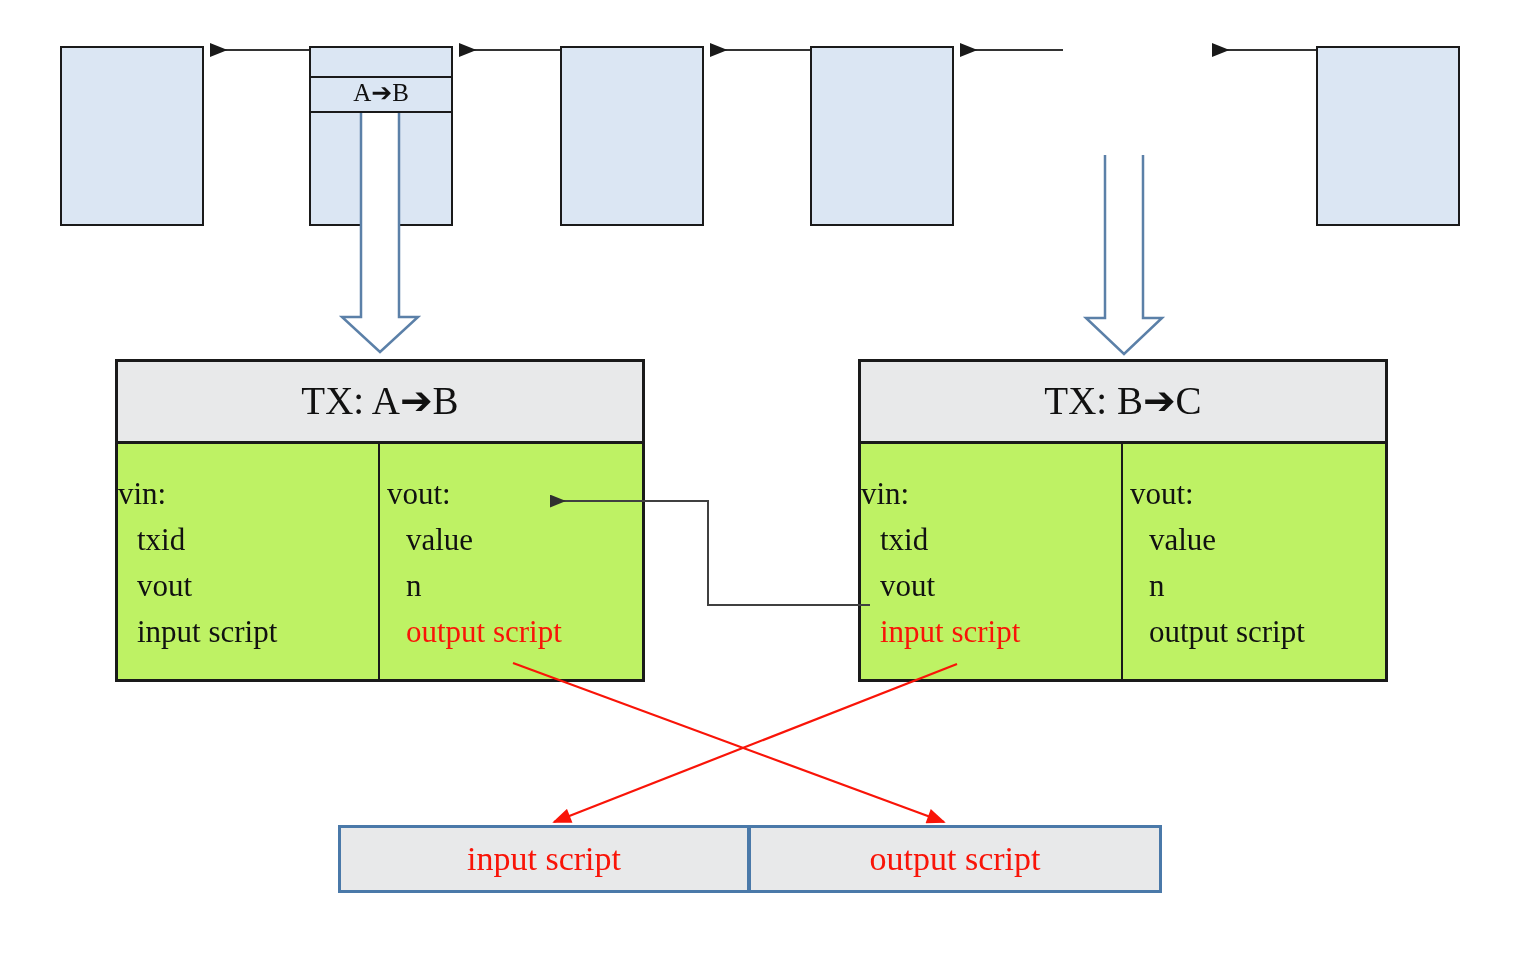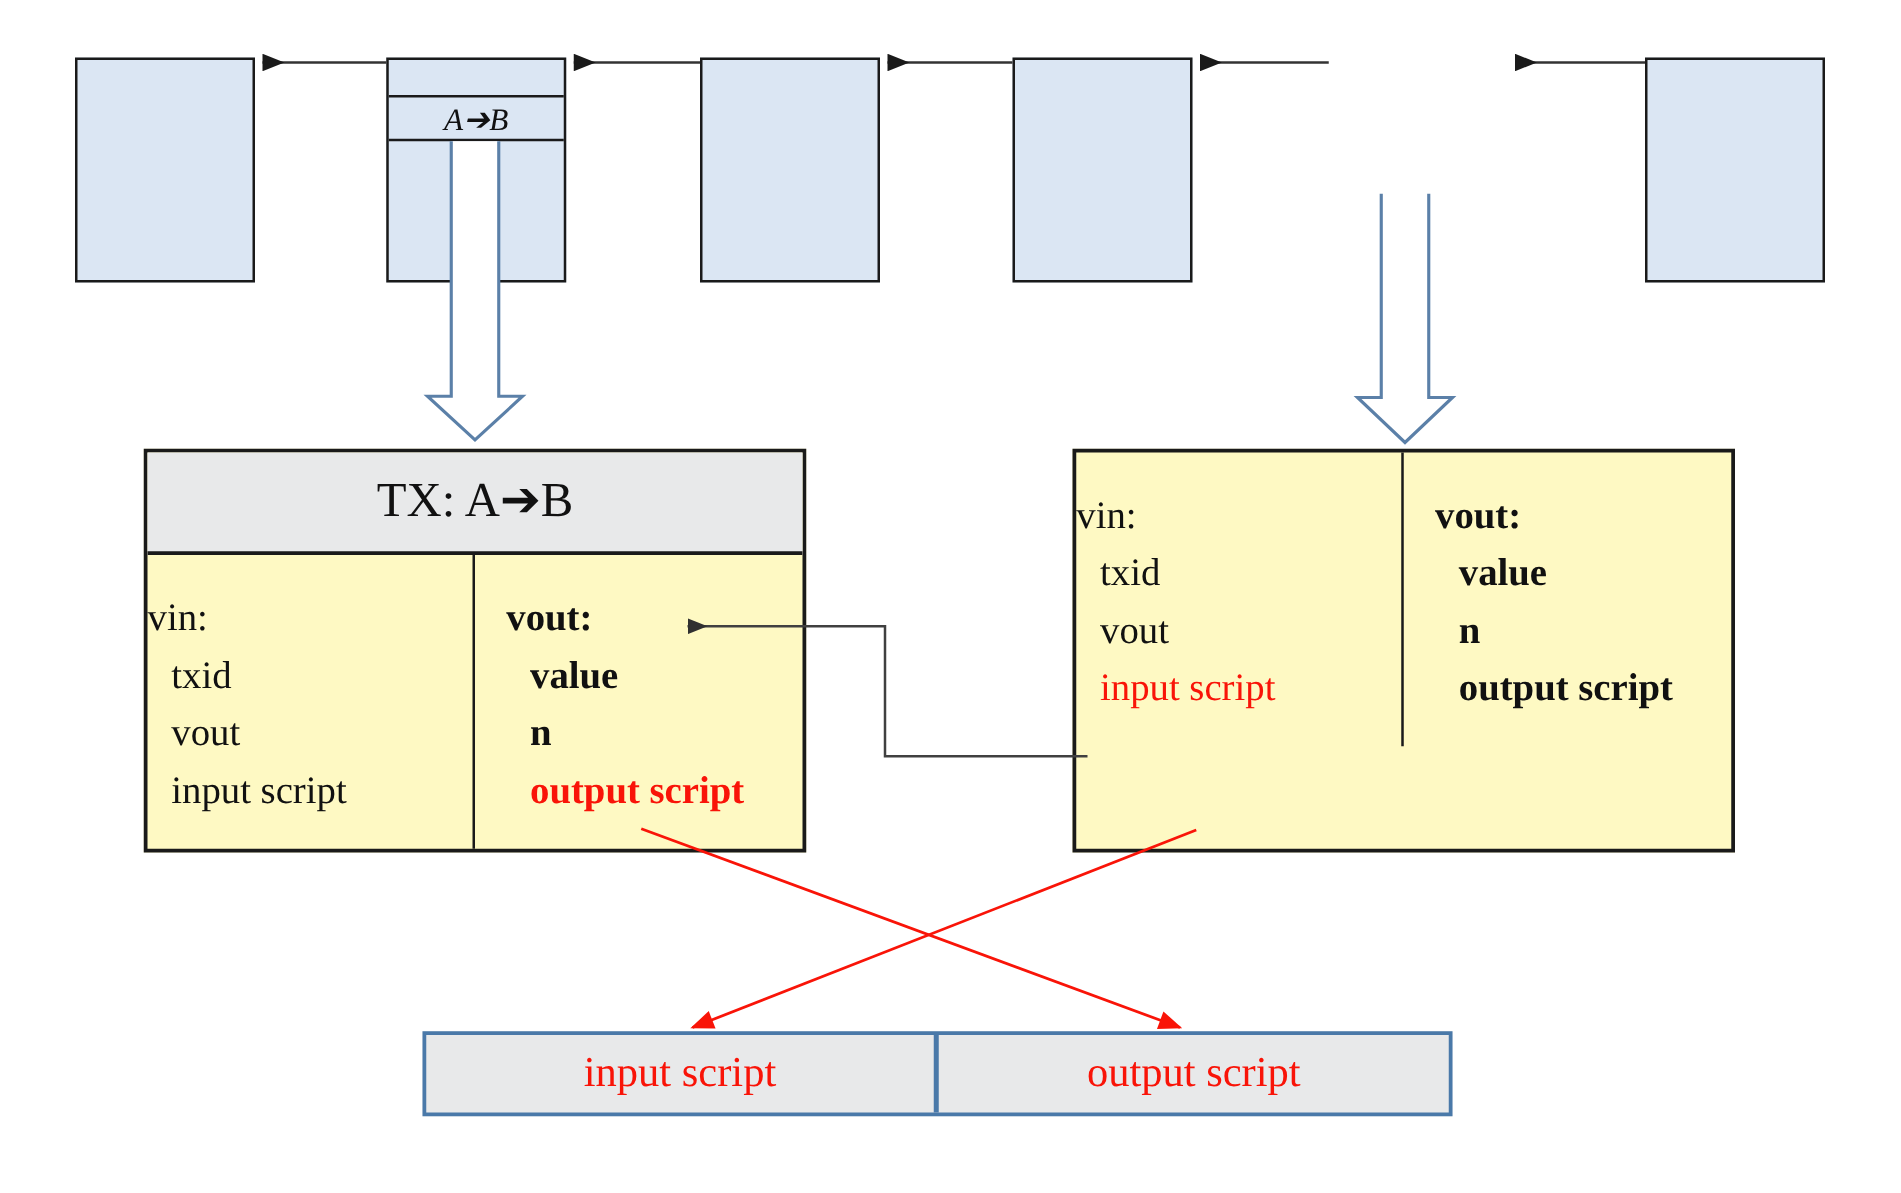--- a/index.html
+++ b/index.html
@@ -18,29 +18,29 @@
     border:2.5px solid #1a1a1a;
     box-sizing:border-box;
   }
   .block-label-row{
     position:absolute;left:0;right:0;
     border-top:2.5px solid #1a1a1a;
     border-bottom:2.5px solid #1a1a1a;
     box-sizing:border-box;
     text-align:center;
     font-size:25px;color:#111;
-    display:flex;align-items:flex-end;justify-content:center;font-style:italic;
+    display:flex;align-items:flex-start;justify-content:center;
   }
   
   .tx-box{
     position:absolute;
     width:530px;height:323px;
     border:3px solid #1a1a1a;
     box-sizing:border-box;
-    background:#fef9c3;
+    background:#bef264;
   }
   .tx-header{
     height:82px;
     background:#e8e9ea;
     border-bottom:3px solid #1a1a1a;
     box-sizing:border-box;
     text-align:center;
     font-size:39px;color:#111;
     line-height:78px;
     white-space:nowrap;
@@ -50,21 +50,21 @@
     height:235px;
   }
   .tx-col{
     box-sizing:border-box;
     padding-top:27px;
     font-size:31px;color:#111;
   }
   .tx-col p{margin:0;line-height:46px;white-space:nowrap;}
   .tx-col .indent{padding-left:19px;}
   .col-vin{width:262px;border-right:2.5px solid #1a1a1a;padding-left:0;}
-  .col-vout{flex:1;padding-left:25px;font-weight:bold;}
+  .col-vout{flex:1;padding-left:7px;}
   .red{color:#f91408;}
   
   #script-box{
     position:absolute;
     left:338px;top:825px;width:824px;height:68px;
     border:3px solid #4a79a9;
     box-sizing:border-box;
     background:#e8e9ea;
     display:flex;
   }
@@ -112,20 +112,21 @@
       <div class="tx-col col-vout">
         <p>vout:</p>
         <p class="indent">value</p>
         <p class="indent">n</p>
         <p class="indent red">output script</p>
       </div>
     </div>
   </div>
 
   <div class="tx-box" style="left:858px;top:359px">
+    <div class="tx-header">TX: B➔C</div>
     <div class="tx-body">
       <div class="tx-col col-vin">
         <p>vin:</p>
         <p class="indent">txid</p>
         <p class="indent">vout</p>
         <p class="indent red">input script</p>
       </div>
       <div class="tx-col col-vout">
         <p>vout:</p>
         <p class="indent">value</p>

